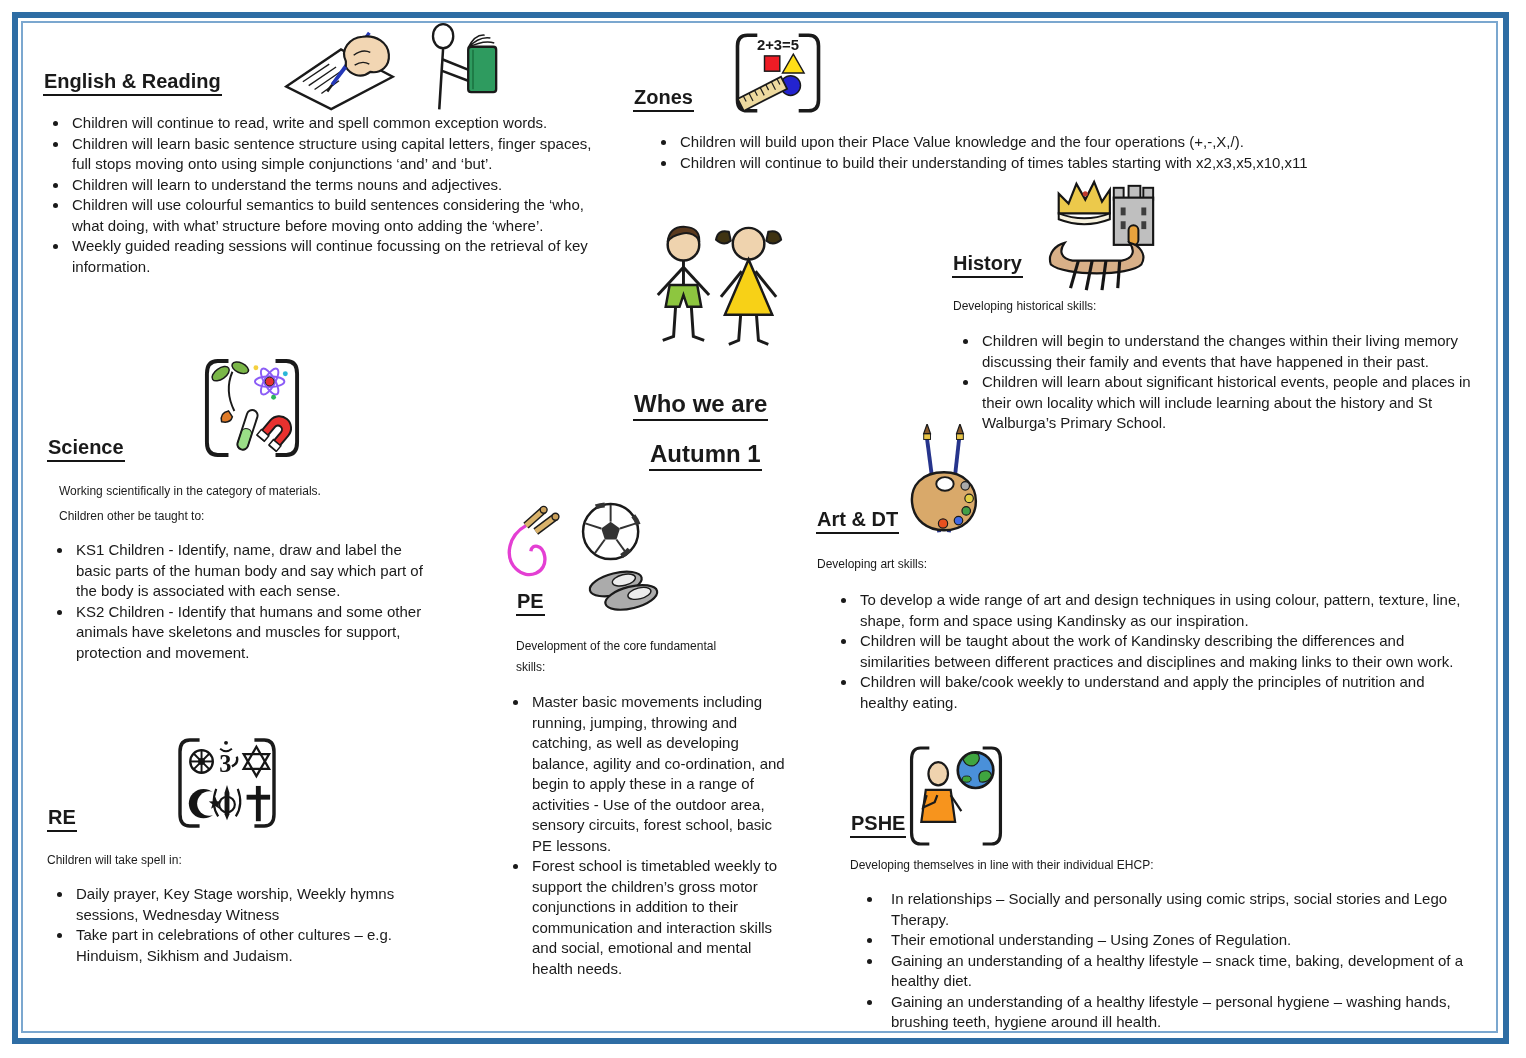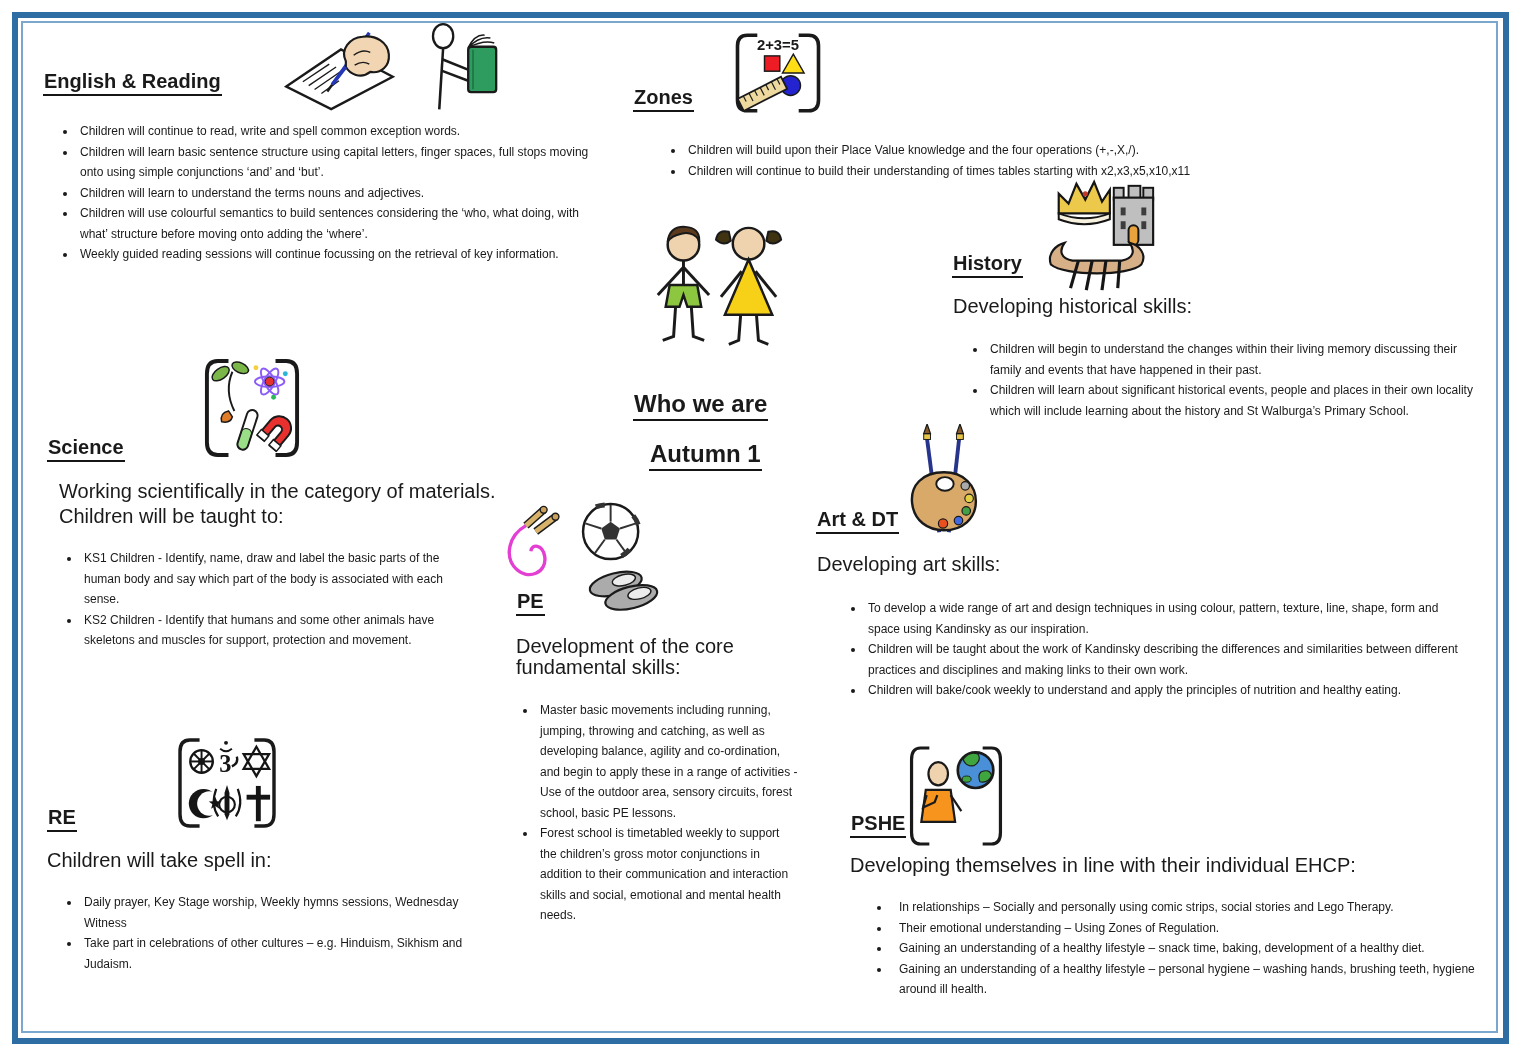--- a/index.html
+++ b/index.html
@@ -4,23 +4,23 @@
 <style>
   *{box-sizing:border-box}
   html,body{margin:0;padding:0}
   body{width:1526px;height:1058px;position:relative;background:#fff;
        font-family:"Liberation Sans",sans-serif;color:#1a1a1a;overflow:hidden}
   .frame-outer{position:absolute;left:12px;top:12px;width:1497px;height:1032px;border:6px solid #2e6da4}
   .frame-inner{position:absolute;left:21px;top:21px;width:1477px;height:1012px;border:2px solid #7ba7cf}
   .sec-title{position:absolute;margin:0;font-size:20px;font-weight:bold;line-height:1.15;white-space:nowrap}
   .sec-title span{border-bottom:2.5px solid #151515;padding:0 1px 2px 1px}
   .big-title{font-size:24px}
-  .intro{position:absolute;font-size:20px;line-height:20.5px}
+  .intro{position:absolute;font-size:12px;line-height:20.5px}
   .intro .iline{margin:0 0 4px 12px}
-  .bullets{position:absolute;margin:8px;padding:0 0 0 29px;font-size:12px;line-height:20.5px;list-style:disc outside}
+  .bullets{position:absolute;margin:0;padding:0 0 0 29px;font-size:15px;line-height:20.5px;list-style:disc outside}
   .bullets li{padding-left:3px}
   .bullets.wide-indent{padding-left:37px}
   .bullets.wide-indent li{padding-left:8px}
   .icon{position:absolute}
   
   #t-english{left:43px;top:70px}   #t-maths{left:633px;top:86px}
   #t-history{left:952px;top:252px} #t-science{left:47px;top:436px}
   #t-art{left:816px;top:508px}     #t-pe{left:516px;top:590px}
   #t-re{left:47px;top:806px}       #t-pshe{left:850px;top:812px}
   #t-who{left:633px;top:390px}     #t-autumn{left:649px;top:440px}
@@ -60,21 +60,21 @@
 <h2 class="sec-title" id="t-art"><span>Art &amp; DT</span></h2>
 <h2 class="sec-title" id="t-pe"><span>PE</span></h2>
 <h2 class="sec-title" id="t-re"><span>RE</span></h2>
 <h2 class="sec-title" id="t-pshe"><span>PSHE</span></h2>
 <h2 class="sec-title big-title" id="t-who"><span>Who we are</span></h2>
 <h2 class="sec-title big-title" id="t-autumn"><span>Autumn 1</span></h2>
 
 <div class="intro" id="i-history">Developing historical skills:</div>
 <div class="intro" id="i-science">
   <div class="iline">Working scientifically in the category of materials.</div>
-  <div class="iline">Children will be taught to:</div>
+  <div class="iline">Children other be taught to:</div>
 </div>
 <div class="intro" id="i-art">Developing art skills:</div>
 <div class="intro" id="i-pe">Development of the core fundamental skills:</div>
 <div class="intro" id="i-re">Children will take spell in:</div>
 <div class="intro" id="i-pshe">Developing themselves in line with their individual EHCP:</div>
 
 <ul class="bullets" id="b-english">
   <li>Children will continue to read, write and spell common exception words.</li>
   <li>Children will learn basic sentence structure using capital letters, finger spaces, full stops moving onto using simple conjunctions ‘and’ and ‘but’.</li>
   <li>Children will learn to understand the terms nouns and adjectives.</li>

